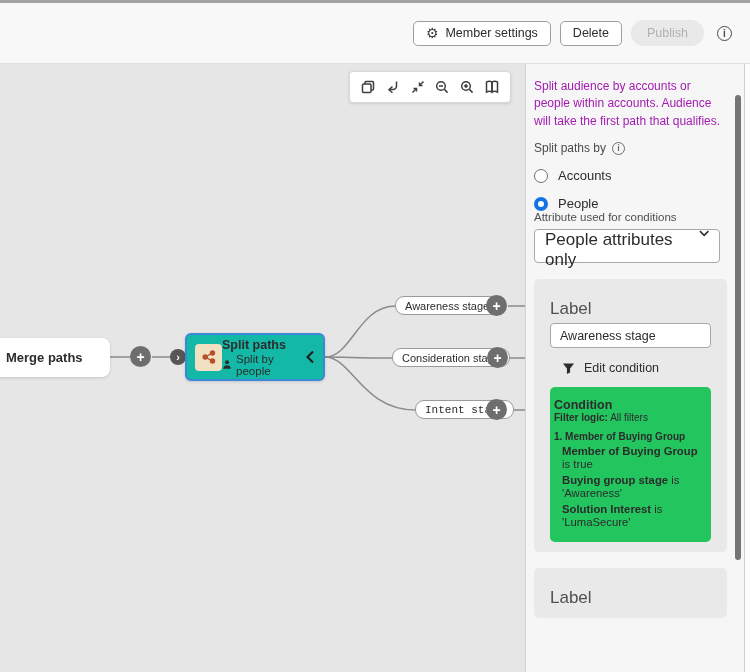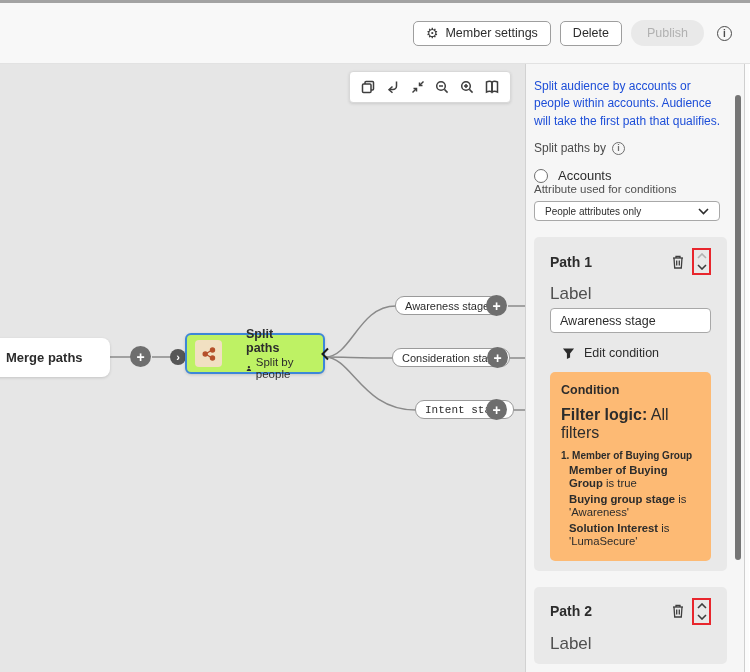--- a/index.html
+++ b/index.html
@@ -16,54 +16,54 @@
   .main { flex:1; display:flex; min-height:0; }
   .canvas { position:relative; width:525px; background:#e6e6e6; flex:none; overflow:hidden; }
   .canvas svg.wires { position:absolute; left:0; top:0; }
 
   .cv-toolbar { position:absolute; left:349px; top:7px; width:162px; height:32px; background:#fff; border:1px solid #d8d8d8; border-radius:4px; box-shadow:0 1px 3px rgba(0,0,0,.12); display:flex; align-items:center; justify-content:space-around; padding:0 6px; }
   .tb-ic { width:18px; height:18px; display:flex; align-items:center; justify-content:center; cursor:pointer; }
   .tb-ic svg { stroke:#3e3e3e; fill:none; stroke-width:1.5; }
 
   .node { position:absolute; background:#fff; border-radius:8px; box-shadow:0 1px 3px rgba(0,0,0,.15); display:flex; align-items:center; }
   .node-merge { left:-10px; top:274px; width:120px; height:39px; padding-left:16px; font-size:13px; font-weight:bold; }
-  .node-split { left:185px; top:269px; width:140px; height:41px; background:#bef264; border:2px solid #3d87d8; border-radius:6px; padding:0 8px 0 8px; gap:24px; }
+  .node-split { left:185px; top:269px; width:140px; height:48px; background:#14b8a6; border:2px solid #3d87d8; border-radius:6px; padding:0 8px 0 8px; gap:0; }
   .split-icbox { width:27px; height:27px; background:#f1e0c2; border-radius:4px; display:flex; align-items:center; justify-content:center; flex:none; }
   .split-txt { flex:1; display:flex; flex-direction:column; gap:1px; }
   .split-title { font-size:12.5px; font-weight:bold; }
   .split-sub { font-size:11.5px; color:#2c2c2c; display:flex; align-items:center; gap:4px; }
   .collapse-ch { flex:none; display:flex; align-items:center; }
 
   .plus-circle { position:absolute; width:21px; height:21px; border-radius:50%; background:#6e6e6e; color:#fff; display:flex; align-items:center; justify-content:center; font-size:14px; font-weight:bold; cursor:pointer; line-height:1; }
   .mini-circle { position:absolute; left:170px; top:285px; width:16px; height:16px; border-radius:50%; background:#565656; color:#fff; display:flex; align-items:center; justify-content:center; font-size:11px; font-weight:bold; line-height:1; }
   .pill { position:absolute; background:#fff; border:1px solid #9a9a9a; border-radius:9px; font-size:11px; padding:2.5px 9px; white-space:nowrap; color:#2c2c2c; }
 
   .panel { width:220px; flex:none; background:#f6f6f6; border-left:1px solid #d2d2d2; border-right:1px solid #cfcfcf; position:relative; padding:14px 0 0 8px; overflow:hidden; }
   .gutter { width:4px; background:#fcfcfc; flex:none; }
-  .panel-desc { font-size:12px; color:#1d4ed8; line-height:1.45; width:196px; }
+  .panel-desc { font-size:12px; color:#a21caf; line-height:1.45; width:196px; }
   .split-by-row { margin-top:11px; display:flex; align-items:center; gap:6px; font-size:12px; color:#4b4b4b; }
   .i-small { width:13px; height:13px; border:1.2px solid #6e6e6e; border-radius:50%; font-size:9px; font-weight:bold; color:#6e6e6e; display:flex; align-items:center; justify-content:center; }
   .radio-row { display:flex; align-items:center; gap:10px; margin-top:13px; font-size:13px; color:#2c2c2c; cursor:pointer; }
   .radio { width:14px; height:14px; border-radius:50%; background:#fff; border:1.6px solid #6e6e6e; flex:none; }
   .radio.sel { border:4.4px solid #1473e6; }
   .attr-label { margin-top:0; font-size:11.5px; color:#505050; }
-  .dropdown { margin-top:6px; width:186px; height:20px; background:#fff; border:1px solid #a8a8a8; border-radius:4px; display:flex; align-items:center; justify-content:space-between; padding:0 10px; font-size:10px; cursor:pointer; }
+  .dropdown { margin-top:6px; width:186px; height:34px; background:#fff; border:1px solid #a8a8a8; border-radius:4px; display:flex; align-items:flex-start; justify-content:space-between; padding:0 10px; font-size:17px; cursor:pointer; }
 
   .path-card { width:193px; background:#e9e9e9; border-radius:5px; margin-top:16px; padding:11px 16px 10px 16px; }
   .path-head { display:flex; align-items:center; }
   .path-title { font-size:14px; font-weight:bold; flex:1; }
   .trash-btn { width:18px; height:18px; display:flex; align-items:center; justify-content:center; cursor:pointer; margin-right:5px; }
   .chev-stack { border:2px solid #e8262d; display:flex; flex-direction:column; align-items:center; padding:2px 2px; gap:3px; }
   .chev-btn { width:11px; height:8px; display:flex; align-items:center; justify-content:center; cursor:pointer; }
   .label-cap { font-size:17px; color:#505050; margin-top:9px; }
   .txt-input { margin-top:4px; width:161px; height:25px; background:#fff; border:1px solid #a8a8a8; border-radius:4px; display:flex; align-items:center; padding:0 9px; font-size:12.5px; color:#2c2c2c; }
   .edit-cond { display:flex; align-items:center; gap:9px; margin:13px 0 0 12px; font-size:12.5px; cursor:pointer; }
-  .cond-box { margin-top:12px; background:#fdba74; border-radius:5px; padding:11px 10px 12px 11px; width:161px; }
+  .cond-box { margin-top:12px; background:#22c55e; border-radius:5px; padding:11px 10px 12px 4px; width:161px; }
   .cond-title { font-size:12.5px; font-weight:bold; }
-  .cond-logic { font-size:16px; margin-top:9px; color:#2c2c2c; }
+  .cond-logic { font-size:10px; color:#2c2c2c; }
   .cond-rule { font-size:10px; margin-top:8px; }
   .cond-line { font-size:11.3px; margin-top:2.5px; padding-left:8px; line-height:1.18; }
   .b { font-weight:bold; }
 
   .scroll-thumb { position:absolute; right:3px; top:31px; width:6px; height:465px; background:#757575; border-radius:3px; }
 </style>
 </head>
 <body>
 
 <div class="app">
@@ -196,55 +196,34 @@
 
       <div class="split-by-row">
         <span>Split paths by</span>
         <span class="i-small">i</span>
       </div>
 
       <div class="radio-row">
         <span class="radio"></span>
         <span>Accounts</span>
       </div>
+      <div class="radio-row">
+        <span class="radio sel"></span>
+        <span>People</span>
+      </div>
 
       <div class="attr-label">Attribute used for conditions</div>
       <div class="dropdown">
         <span>People attributes only</span>
         <svg width="11" height="7" viewBox="0 0 11 7">
             <path d="M1 1 L5.5 5.5 L10 1" stroke="#2c2c2c" stroke-width="1.6" fill="none"></path>
           </svg>
       </div>
 
       <div class="path-card">
-        <div class="path-head">
-          <span class="path-title">Path 1</span>
-          <span class="trash-btn">
-            <svg width="14" height="16" viewBox="0 0 14 16">
-                <g stroke="#3e3e3e" stroke-width="1.3" fill="none">
-                  <path d="M2 4 H12"></path>
-                  <path d="M5 4 V2.5 H9 V4"></path>
-                  <path d="M3 4 L3.7 14 H10.3 L11 4"></path>
-                  <path d="M5.7 6.5 V11.5 M8.3 6.5 V11.5"></path>
-                </g>
-              </svg>
-          </span>
-          <span class="chev-stack">
-            <span class="chev-btn">
-              <svg width="10" height="6" viewBox="0 0 10 6">
-                  <path d="M1 5 L5 1 L9 5" stroke="#b2b2b2" stroke-width="1.6" fill="none"></path>
-                </svg>
-            </span>
-            <span class="chev-btn">
-              <svg width="10" height="6" viewBox="0 0 10 6">
-                  <path d="M1 1 L5 5 L9 1" stroke="#3e3e3e" stroke-width="1.6" fill="none"></path>
-                </svg>
-            </span>
-          </span>
-        </div>
         <div class="label-cap">Label</div>
         <div class="txt-input">
           <span>Awareness stage</span>
         </div>
         <div class="edit-cond">
           <svg width="13" height="13" viewBox="0 0 14 14">
               <path d="M1 1.5 H13 L8.7 7 V11.2 L5.3 13 V7 Z" fill="#2c2c2c"></path>
             </svg>
           <span>Edit condition</span>
         </div>
@@ -252,45 +231,20 @@
           <div class="cond-title">Condition</div>
           <div class="cond-logic"><span class="b">Filter logic:</span><span> All filters</span></div>
           <div class="cond-rule b">1. Member of Buying Group</div>
           <div class="cond-line"><span class="b">Member of Buying Group</span><span> is true</span></div>
           <div class="cond-line"><span class="b">Buying group stage</span><span> is 'Awareness'</span></div>
           <div class="cond-line"><span class="b">Solution Interest</span><span> is 'LumaSecure'</span></div>
         </div>
       </div>
 
       <div class="path-card">
-        <div class="path-head">
-          <span class="path-title">Path 2</span>
-          <span class="trash-btn">
-            <svg width="14" height="16" viewBox="0 0 14 16">
-                <g stroke="#3e3e3e" stroke-width="1.3" fill="none">
-                  <path d="M2 4 H12"></path>
-                  <path d="M5 4 V2.5 H9 V4"></path>
-                  <path d="M3 4 L3.7 14 H10.3 L11 4"></path>
-                  <path d="M5.7 6.5 V11.5 M8.3 6.5 V11.5"></path>
-                </g>
-              </svg>
-          </span>
-          <span class="chev-stack">
-            <span class="chev-btn">
-              <svg width="10" height="6" viewBox="0 0 10 6">
-                  <path d="M1 5 L5 1 L9 5" stroke="#3e3e3e" stroke-width="1.6" fill="none"></path>
-                </svg>
-            </span>
-            <span class="chev-btn">
-              <svg width="10" height="6" viewBox="0 0 10 6">
-                  <path d="M1 1 L5 5 L9 1" stroke="#3e3e3e" stroke-width="1.6" fill="none"></path>
-                </svg>
-            </span>
-          </span>
-        </div>
         <div class="label-cap">Label</div>
 
       </div>
 
       <div class="scroll-thumb"></div>
     </div>
 
     <div class="gutter"></div>
   </div>
 </div>

